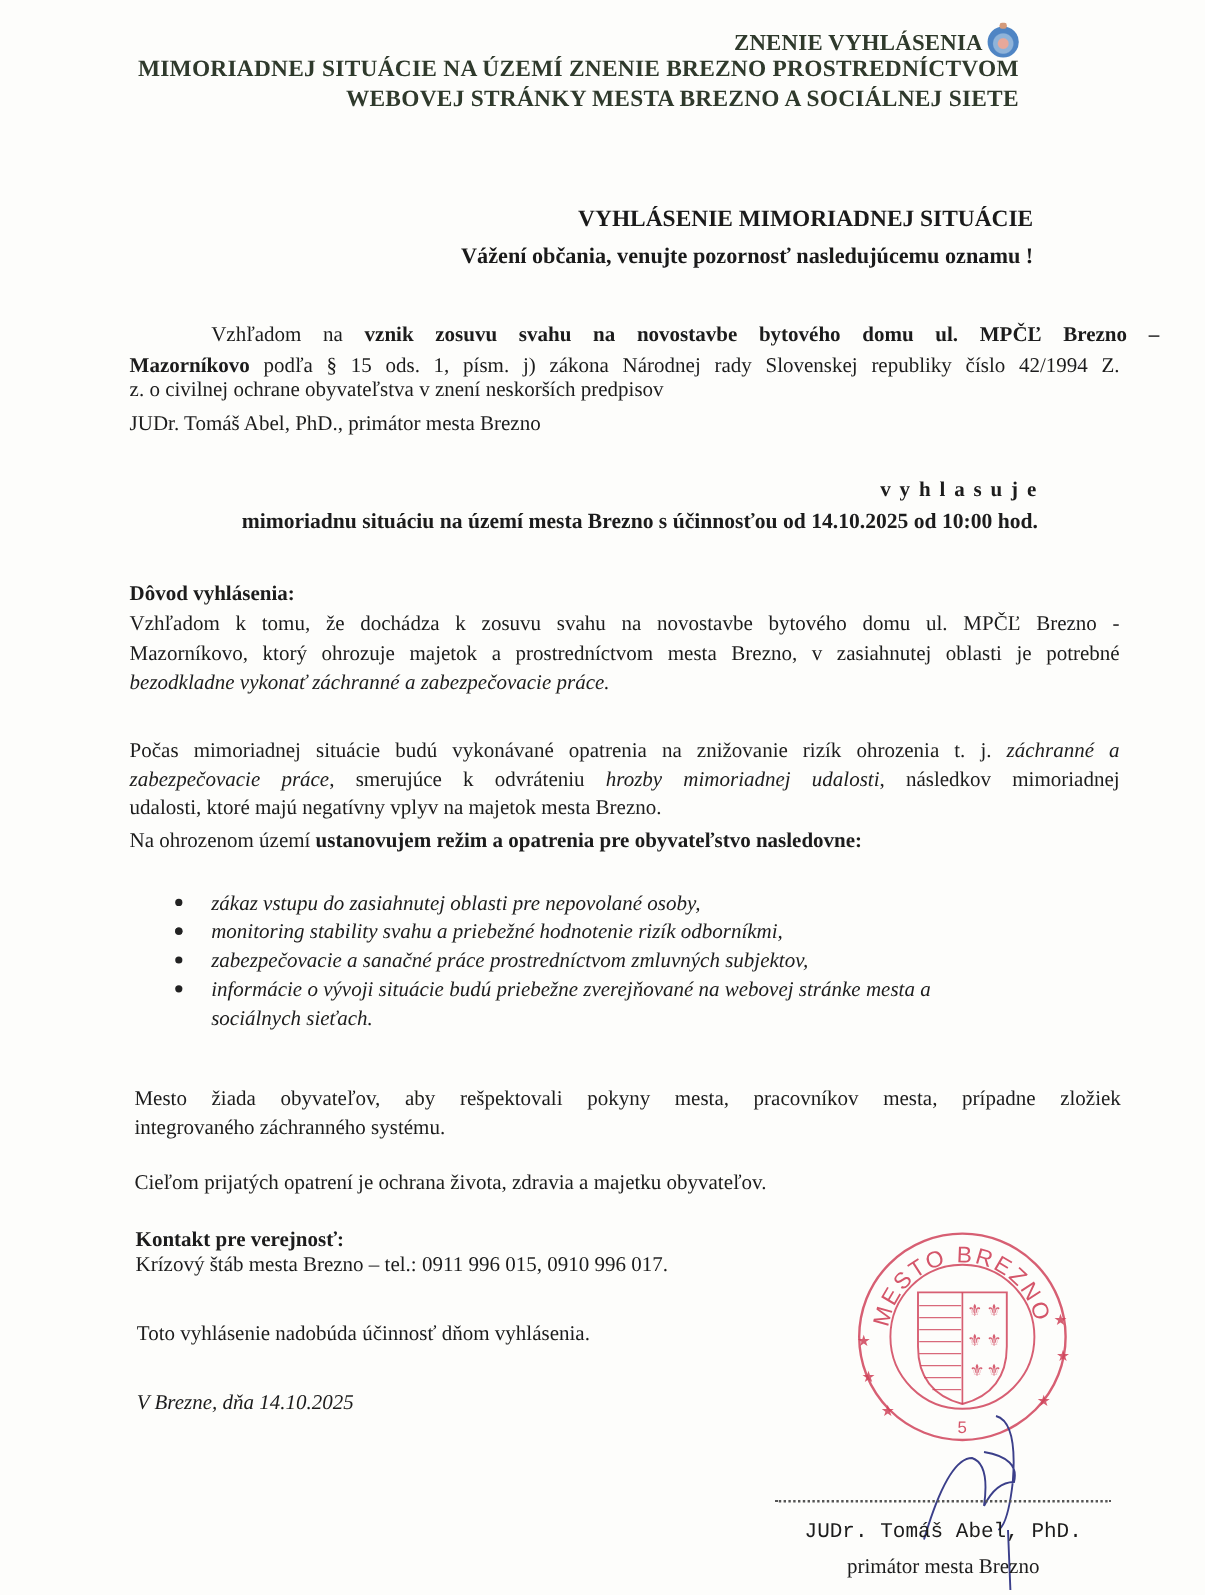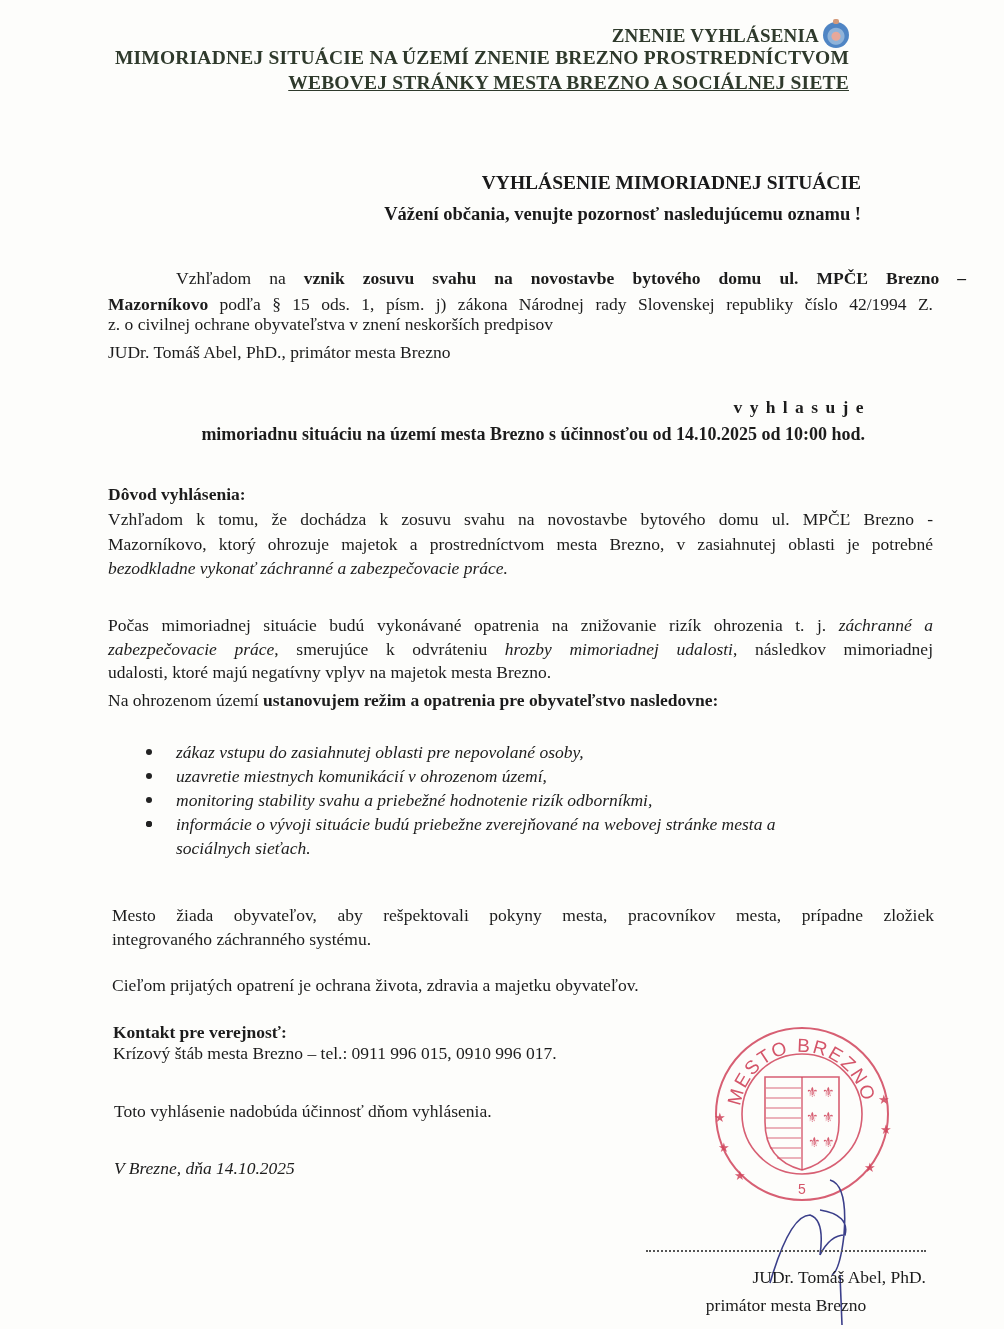--- a/index.html
+++ b/index.html
@@ -30,21 +30,21 @@
   .sig-line { border-top: 2px dotted #555; width: 280px; }
   .stamp { left: 702px; top: 1022px; width: 196px; height: 180px; }
 </style>
 </head>
 <body>
 
 <div class="abs center hdr" style="top:22px;">
   <span>ZNENIE VYHLÁSENIA</span><span class="emblem-icon"></span>
 </div>
 <div class="abs center hdr" style="top:47px; font-size:19.5px;">MIMORIADNEJ SITUÁCIE NA ÚZEMÍ ZNENIE BREZNO PROSTREDNÍCTVOM</div>
-<div class="abs center hdr" style="top:72px; font-size:19.5px;text-decoration:underline;">WEBOVEJ STRÁNKY MESTA BREZNO A SOCIÁLNEJ SIETE</div>
+<div class="abs center hdr" style="top:72px; font-size:19.5px;">WEBOVEJ STRÁNKY MESTA BREZNO A SOCIÁLNEJ SIETE</div>
 
 <div class="abs center title" style="top:172px; left:12px;">VYHLÁSENIE MIMORIADNEJ SITUÁCIE</div>
 <div class="abs center title" style="top:204px; left:12px; font-size:18.5px;">Vážení občania, venujte pozornosť nasledujúcemu oznamu !</div>
 
 <div class="abs body-text justify" style="top:265px; left:144px; width:790px;margin-left:32px;">
   <span>Vzhľadom na </span><span class="b">vznik zosuvu svahu na novostavbe bytového domu ul. MPČĽ Brezno –</span>
 </div>
 <div class="abs body-text para justify" style="top:291px;">
   <span class="b">Mazorníkovo</span><span> podľa § 15 ods. 1, písm. j) zákona Národnej rady Slovenskej republiky číslo 42/1994 Z.</span>
 </div>
@@ -65,23 +65,23 @@
 <div class="abs body-text para justify" style="top:636px;">
   <span class="i">zabezpečovacie práce</span><span>, smerujúce k odvráteniu </span><span class="i">hrozby mimoriadnej udalosti</span><span>, následkov mimoriadnej</span>
 </div>
 <div class="abs body-text para" style="top:659px;">udalosti, ktoré majú negatívny vplyv na majetok mesta Brezno.</div>
 <div class="abs body-text para" style="top:687px;">
   <span>Na ohrozenom území </span><span class="b">ustanovujem režim a opatrenia pre obyvateľstvo nasledovne:</span>
 </div>
 
 <ul class="abs bullets" style="top:740px; left:108px; width:760px;">
   <li><span class="dot"></span><span>zákaz vstupu do zasiahnutej oblasti pre nepovolané osoby,</span></li>
-  <li><span class="dot"></span><span>uzavretie miestnych komunikácií v ohrozenom území,</span></li>
+  <li><span class="dot"></span></li>
   <li><span class="dot"></span><span>monitoring stability svahu a priebežné hodnotenie rizík odborníkmi,</span></li>
-  <li><span class="dot"></span></li>
+  <li><span class="dot"></span><span>zabezpečovacie a sanačné práce prostredníctvom zmluvných subjektov,</span></li>
   <li style="padding-right:40px;"><span class="dot"></span><span>informácie o vývoji situácie budú priebežne zverejňované na webovej stránke mesta a sociálnych sieťach.</span></li>
 </ul>
 
 <div class="abs body-text para justify" style="top:902px; left:112px; width:822px;">Mesto žiada obyvateľov, aby rešpektovali pokyny mesta, pracovníkov mesta, prípadne zložiek</div>
 <div class="abs body-text para" style="top:926px; left:112px;">integrovaného záchranného systému.</div>
 
 <div class="abs body-text para" style="top:972px; left:112px;">Cieľom prijatých opatrení je ochrana života, zdravia a majetku obyvateľov.</div>
 
 <div class="abs b" style="top:1022px; left:113px; font-size:17.5px;">Kontakt pre verejnosť:</div>
 <div class="abs body-text" style="top:1040px; left:113px;">Krízový štáb mesta Brezno – tel.: 0911 996 015, 0910 996 017.</div>
@@ -132,14 +132,14 @@
     <text x="96" y="172" font-family="Liberation Sans, sans-serif" font-size="14" fill="#d0435a" opacity="0.9">5</text>
   </svg>
 </div>
 
 <div class="abs" style="left:760px; top:1175px; width:120px; height:150px;">
   <svg width="120" height="150" viewBox="0 0 120 150">
     <path d="M 70 5 Q 88 10 84 60 Q 80 95 72 100 M 10 108 Q 30 40 50 40 Q 65 45 60 80 M 60 80 Q 70 60 85 60 Q 90 40 60 35 M 80 100 L 82 150" fill="none" stroke="#3b3f8a" stroke-width="1.6"></path>
   </svg>
 </div>
 <div class="abs sig-line" style="top:1250px; left:646px;"></div>
-<div class="abs body-text" style="top:1264px; left:646px; width:280px; text-align:right;">JUDr. Tomáš Abel, PhD.</div>
+<div class="abs body-text" style="top:1264px; left:646px; width:280px; text-align:center;font-family:Liberation Mono, monospace;">JUDr. Tomáš Abel, PhD.</div>
 <div class="abs body-text" style="top:1292px; left:646px; width:280px; text-align:center;">primátor mesta Brezno</div>
 
 </body></html>

